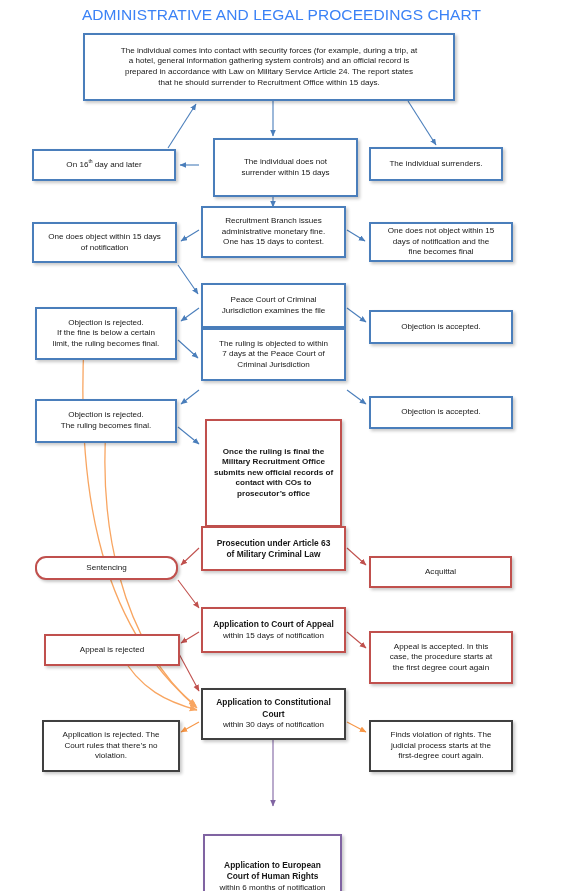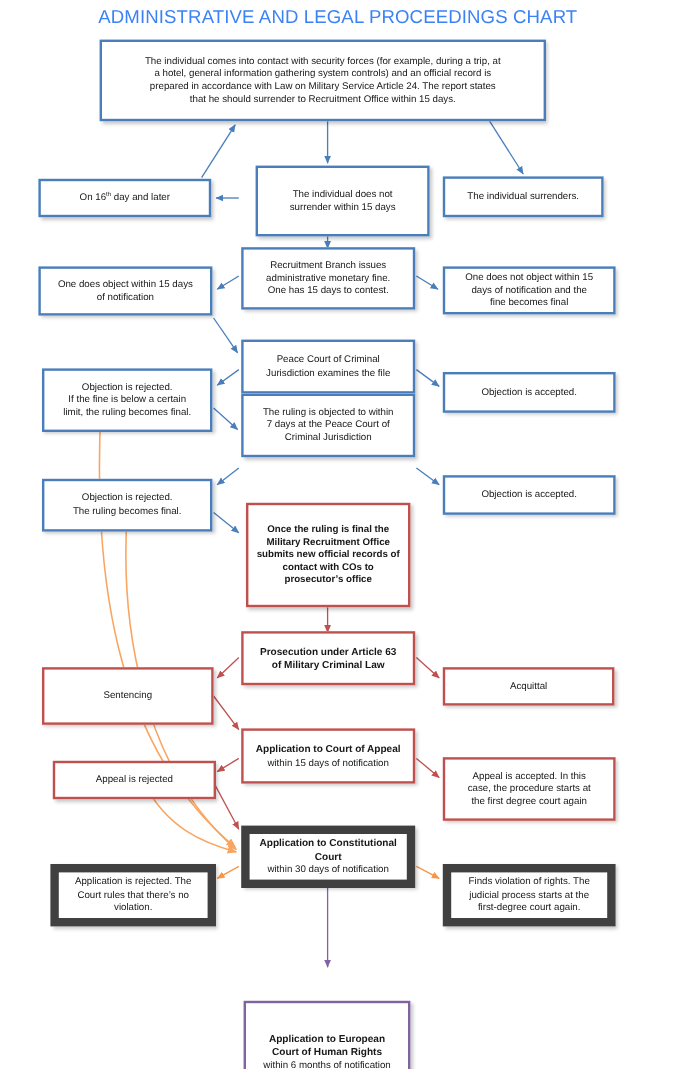--- a/index.html
+++ b/index.html
@@ -13,21 +13,21 @@
   }
   .node{
     position:absolute;box-sizing:border-box;background:#ffffff;
     display:flex;align-items:center;justify-content:center;
     text-align:center;color:#171717;line-height:1.30;
     padding:4px 4px;
   }
   .node .txt{display:block;width:100%;}
   .blue{border:2px solid #4A7EBB;box-shadow:2px 2px 3px rgba(0,0,0,.22);}
   .red{border:2px solid #C0504D;box-shadow:2px 2px 3px rgba(0,0,0,.22);}
-  .orange{border:7px solid #404040;box-shadow:2px 2px 3px rgba(0,0,0,.22);align-items:center;}
+  .orange{border:2px solid #404040;box-shadow:2px 2px 3px rgba(0,0,0,.22);align-items:center;}
   .purple{border:2px solid #8064A2;box-shadow:2px 2px 3px rgba(0,0,0,.22);}
   .fs-base{font-size:8.1px;}
   .fs-mid{font-size:8.4px;}
   .bold{font-weight:bold;}
   sup{font-size:.62em;vertical-align:super;line-height:0;}
 </style>
 </head>
 <body>
 
 <svg id="chart" viewBox="0 0 563 891" xmlns="http://www.w3.org/2000/svg">
@@ -204,38 +204,38 @@
     <span>The ruling becomes final.</span>
   </span>
 </div>
 
 <div class="node blue fs-base" style="left:369px;top:396px;width:144px;height:33px;">
   <span class="txt">
     <span>Objection is accepted.</span>
   </span>
 </div>
 
-<div class="node red fs-base bold" style="left:205px;top:419px;width:137px;height:87px;">
+<div class="node red fs-base bold" style="left:205px;top:419px;width:137px;height:108px;">
   <span class="txt">
     <span>Once the ruling is final the</span><br>
     <span>Military Recruitment Office</span><br>
     <span>submits new official records of</span><br>
     <span>contact with COs to</span><br>
     <span>prosecutor’s office</span>
   </span>
 </div>
 
 <div class="node red fs-mid bold" style="left:201px;top:526px;width:145px;height:45px;">
   <span class="txt">
     <span>Prosecution under  Article 63</span><br>
     <span>of Military Criminal Law</span>
   </span>
 </div>
 
-<div class="node red fs-base" style="left:35px;top:556px;width:143px;height:48px;">
+<div class="node red fs-base" style="left:35px;top:556px;width:143px;height:24px;border-radius:11px;">
   <span class="txt">
     <span>Sentencing</span>
   </span>
 </div>
 
 <div class="node red fs-base" style="left:369px;top:556px;width:143px;height:32px;">
   <span class="txt">
     <span>Acquittal</span>
   </span>
 </div>

